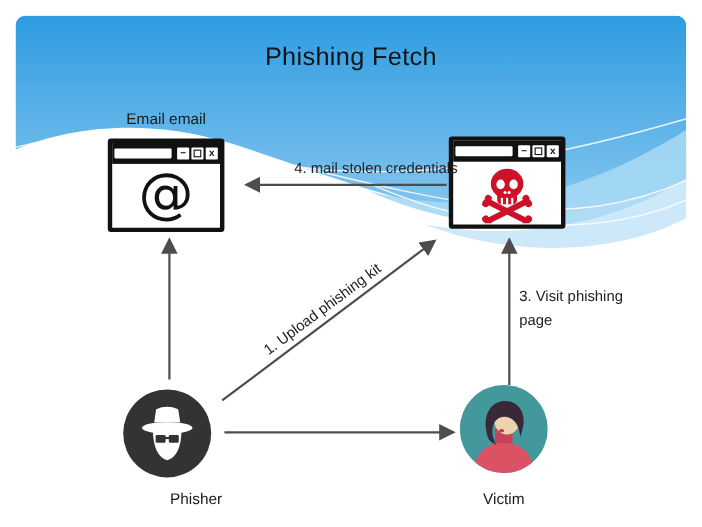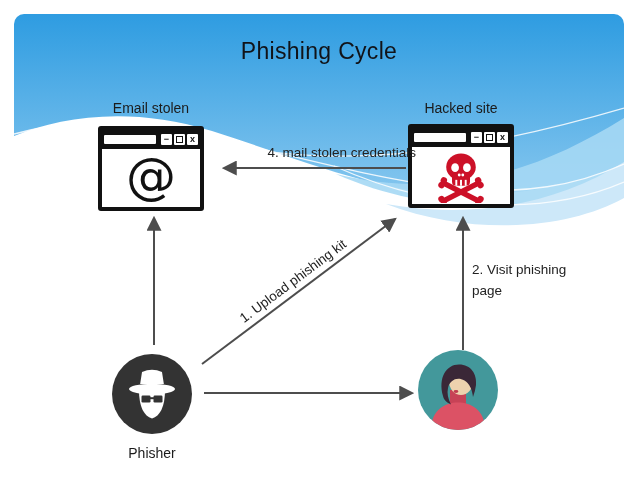--- a/index.html
+++ b/index.html
@@ -44,24 +44,23 @@
       <path d="M610,104 C520,160 430,186 322,160 C420,204 536,200 610,162 Z" fill="#A5D8F4" opacity="0.9"></path>
       <path d="M610,148 C540,192 455,205 372,190 C462,224 556,214 610,184 Z" fill="#CDE8F9"></path>
       <g fill="none" stroke="#ffffff" stroke-width="1.3" opacity="0.85">
         <path d="M0,120 C130,84 270,152 430,173 C510,183 565,170 610,150"></path>
         <path d="M150,110 C300,172 480,132 610,94"></path>
         <path d="M320,152 C440,206 545,196 610,168"></path>
       </g>
     </svg>
   </div>
 
-  <div class="title">Phishing Cycle</div>
+  <div class="title">Phishing Fetch</div>
 
-  <div class="node-label" style="left:84px;top:86px;width:106px;">Email stolen</div>
-  <div class="node-label" style="left:394px;top:86px;width:106px;">Hacked site</div>
+  <div class="node-label" style="left:84px;top:86px;width:106px;">Email email</div>
 
   <div class="window" style="left:84px;top:112px;width:106px;height:85px;">
     <div class="titlebar">
       <span class="addressbar"></span>
       <span class="win-btn">−</span>
       <span class="win-btn">
           <span class="max-glyph"></span>
         </span>
       <span class="win-btn">x</span>
     </div>
@@ -122,21 +121,21 @@
       <line x1="392" y1="154" x2="210" y2="154" marker-end="url(#ah)"></line>
       <line x1="140" y1="331" x2="140" y2="204" marker-end="url(#ah)"></line>
       <line x1="449" y1="336" x2="449" y2="204" marker-end="url(#ah)"></line>
       <line x1="188" y1="350" x2="381" y2="205" marker-end="url(#ah)"></line>
       <line x1="190" y1="379" x2="398" y2="379" marker-end="url(#ah)"></line>
     </g>
   </svg>
 
   <div class="arrow-label center" style="left:202px;top:131px;width:200px;">4. mail stolen credentials</div>
   <div class="arrow-label rot-label" style="left:279px;top:267px;">1. Upload phishing kit</div>
-  <div class="arrow-label" style="left:458px;top:246px;width:100px;line-height:1.55;">2. Visit phishing page</div>
+  <div class="arrow-label" style="left:458px;top:246px;width:100px;line-height:1.55;">3. Visit phishing page</div>
 
   <svg class="avatar" style="left:96px;top:338px;" width="84" height="84" viewBox="-42 -42 84 84">
     <circle r="40" fill="#333333"></circle>
     <path d="M-13,-4 C-13,13 -8,22 0,24.5 C8,22 13,13 13,-4 Z" fill="#ffffff"></path>
     <path d="M-12,-9 L-10,-22 Q0,-26.5 10,-22 L12,-9 Z" fill="#ffffff"></path>
     <rect x="-13.5" y="-10" width="27" height="1.8" fill="#333333"></rect>
     <ellipse cx="0" cy="-5" rx="23" ry="5.2" fill="#ffffff"></ellipse>
     <rect x="-10.5" y="1.5" width="9" height="7" rx="1.2" fill="#333333"></rect>
     <rect x="1.5" y="1.5" width="9" height="7" rx="1.2" fill="#333333"></rect>
     <rect x="-2" y="3.2" width="4" height="2" fill="#333333"></rect>
@@ -154,15 +153,16 @@
       <path d="M-27,40 C-27,20 -13,12.5 0,12.5 C13,12.5 27,20 27,40 Z" fill="#DC5265"></path>
       <ellipse cx="3" cy="-9" rx="12" ry="14" fill="#EDD2AE"></ellipse>
       <ellipse cx="-2" cy="1.5" rx="2.4" ry="1.4" fill="#C13A4E"></ellipse>
       <path d="M-15,6 C-20,-12 -12,-25.5 1,-25.5 C13,-25.5 19,-16 18,-5
                C17.5,-1 16.5,3 15,7 C14,-1 11.5,-6.5 6.5,-9.5
                C-1,-13.5 -8,-10 -10,-2 C-11.2,3 -10,9 -7,14.5
                C-12,12 -14,10 -15,6 Z" fill="#3A2737"></path>
     </g>
   </svg>
 
-  <div class="node-label" style="left:88px;top:431px;width:100px;">Phisher</div>
+  <div class="node-label" style="left:88px;top:431px;width:100px;text-align:right;">Phisher</div>
+  <div class="node-label" style="left:394px;top:431px;width:100px;">Victim</div>
 
 </div>
 
 </body></html>

